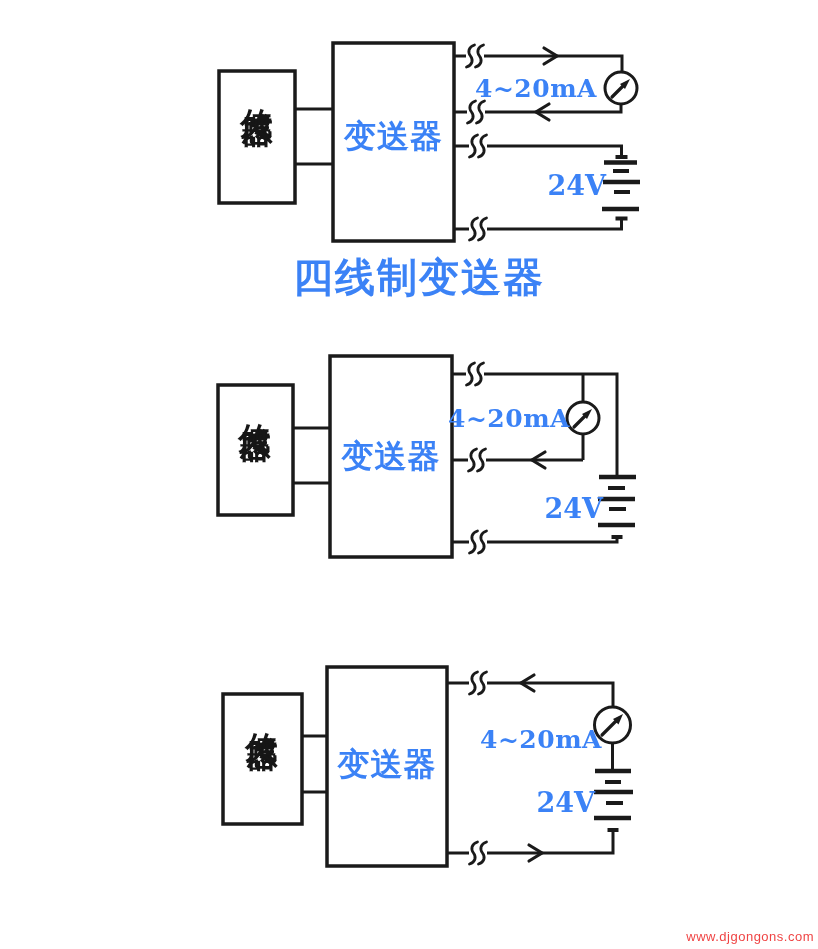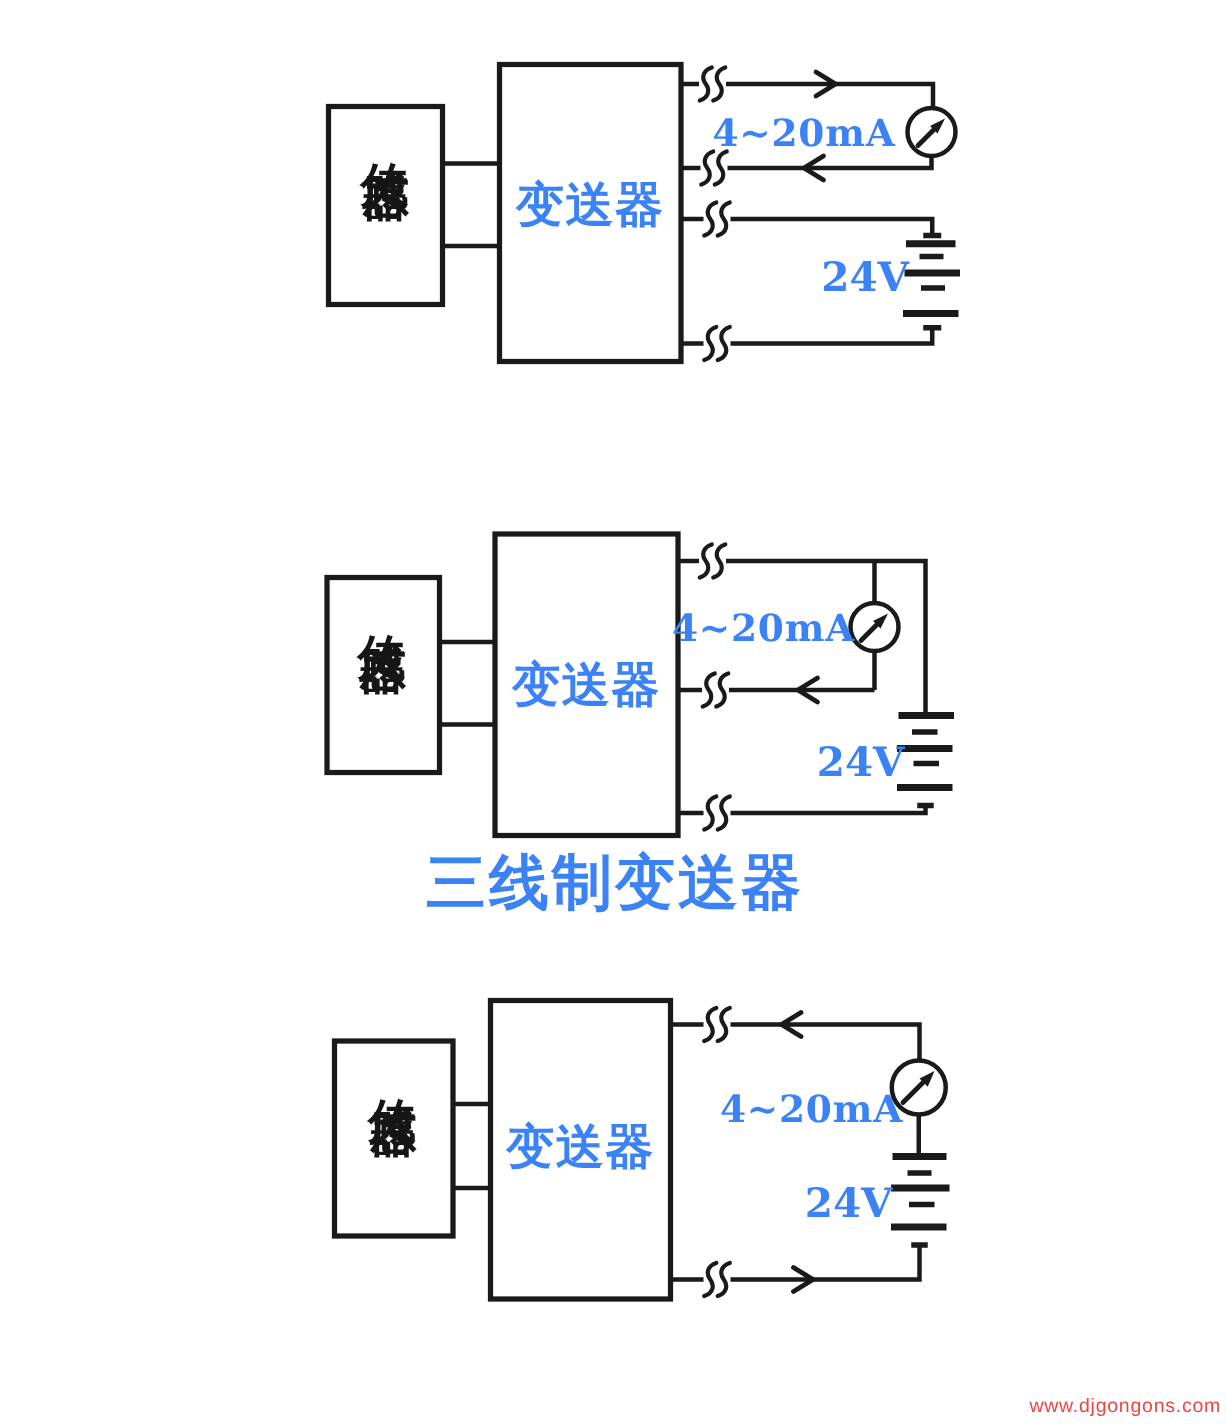--- a/index.html
+++ b/index.html
@@ -157,26 +157,26 @@
         <path class="plate-long" d="M595 771 H631 M594 792 H633 M594 818 H631"></path>
         <path class="plate-short" d="M605 782 H621 M606 803 H623 M607.5 830 H618.5"></path>
       </g>
     </g>
   </svg>
 
   <div class="v-label" style="left:241px;top:82px;">传感器</div>
   <div class="label h-label" style="left:333px;top:120px;width:121px;">变送器</div>
   <div class="label cur-label" style="left:475px;top:74px;width:120px;">4~20mA</div>
   <div class="label volt-label" style="left:544px;top:170px;width:62px;">24V</div>
+  <div class="label caption" style="left:289px;top:257px;width:260px;">四线制变送器</div>
 
   <div class="v-label" style="left:239px;top:397px;">传感器</div>
   <div class="label h-label" style="left:330px;top:440px;width:122px;">变送器</div>
   <div class="label cur-label" style="left:448px;top:404px;width:120px;">4~20mA</div>
   <div class="label volt-label" style="left:541px;top:493px;width:62px;">24V</div>
-  <div class="label caption" style="left:280px;top:568px;width:260px;">三线制变送器</div>
 
   <div class="v-label" style="left:246px;top:706px;">传感器</div>
   <div class="label h-label" style="left:327px;top:748px;width:120px;">变送器</div>
   <div class="label cur-label" style="left:480px;top:725px;width:120px;">4~20mA</div>
   <div class="label volt-label" style="left:533px;top:787px;width:62px;">24V</div>
 
   <div class="watermark">www.djgongons.com</div>
 </div>
 
 </body></html>

